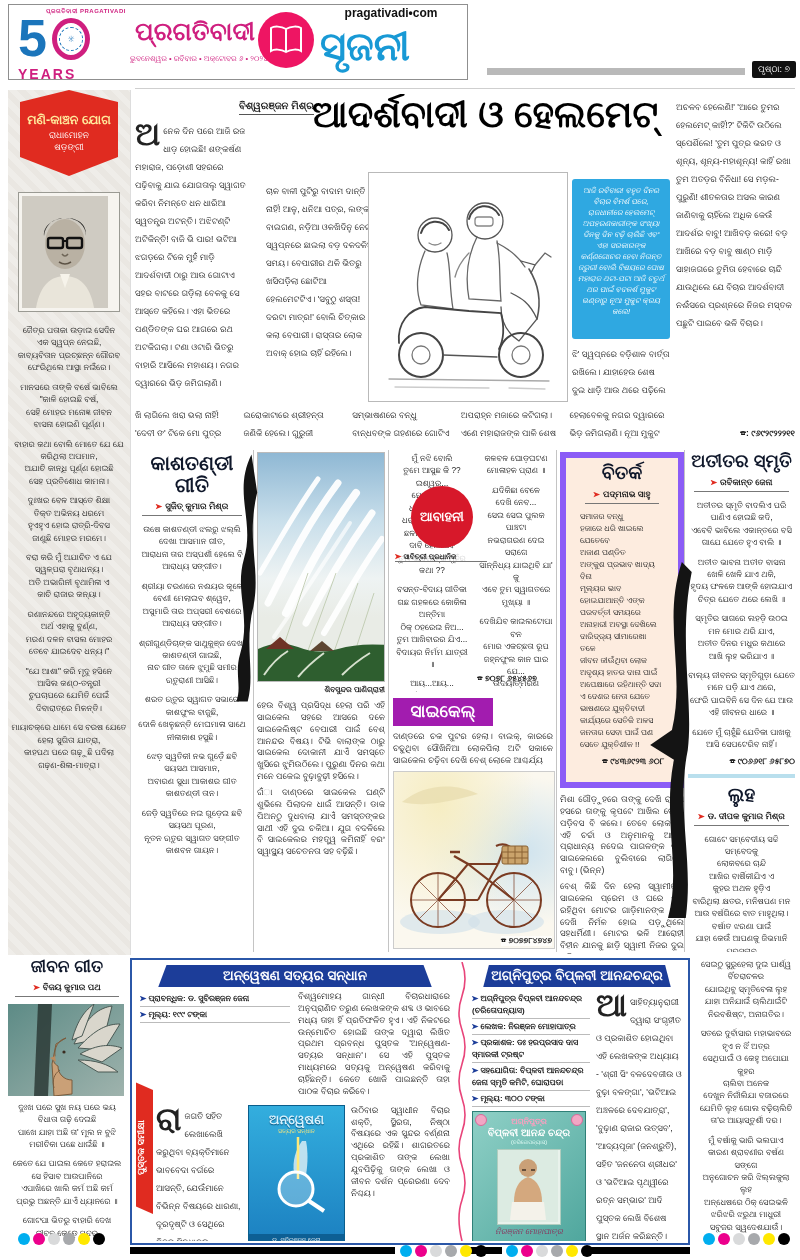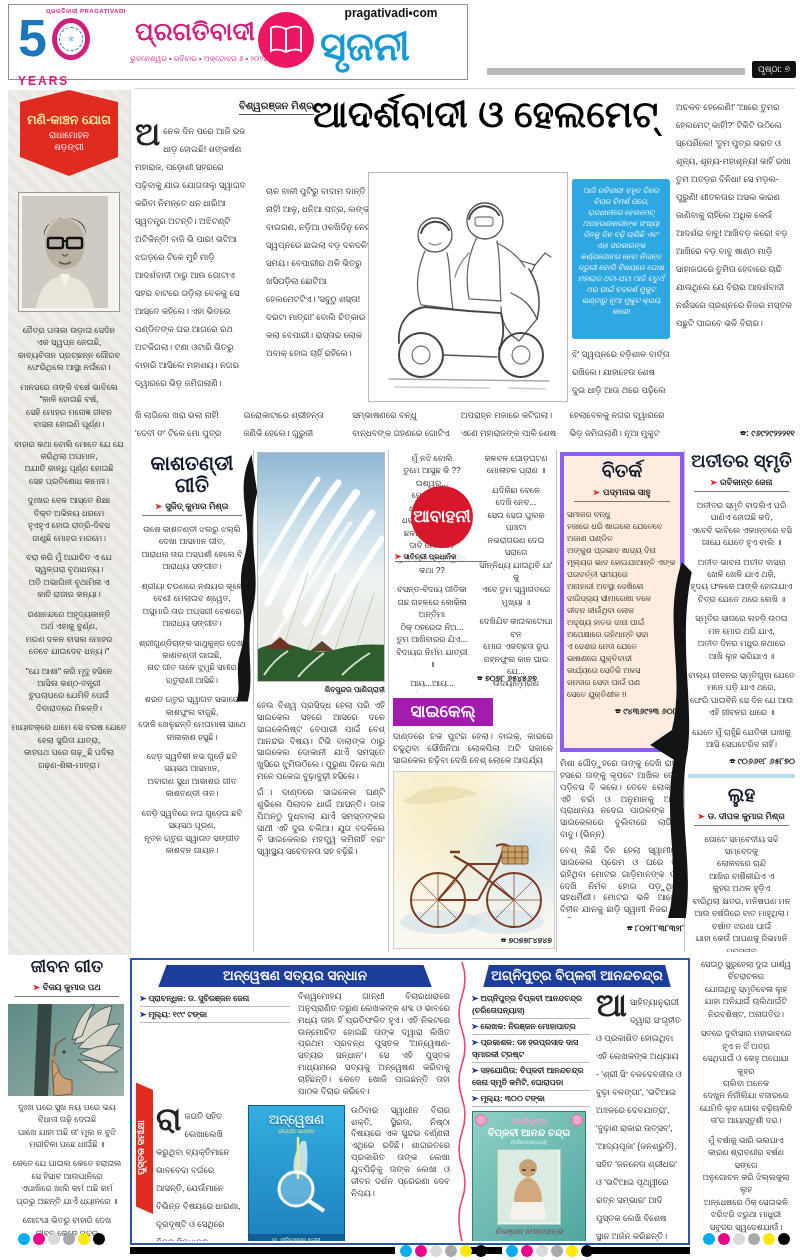--- a/index.html
+++ b/index.html
@@ -5,21 +5,21 @@
   html,body{margin:0;padding:0;background:#fff;}
   .page{position:relative;width:800px;height:1260px;background:#fff;overflow:hidden;
         font-family:"Liberation Sans",sans-serif;color:#1a1a1a;}
   
   .mast-frame{position:absolute;left:8px;top:4px;width:458px;height:74px;border:1.5px solid #8f8f8f;}
   .logo50{position:absolute;left:16px;top:8px;width:110px;height:70px;}
   .logo50 .mini{position:absolute;left:30px;top:0;font-size:6px;font-weight:bold;color:#cf1f7f;letter-spacing:.5px;}
   .logo50 .five{position:absolute;left:2px;top:4px;font-size:52px;font-weight:bold;color:#1b75bb;line-height:1;}
   .logo50 .zero{position:absolute;left:36px;top:10px;width:38px;height:42px;border:5px solid #cf1f7f;border-radius:50%;box-sizing:border-box;display:flex;align-items:center;justify-content:center;}
   .logo50 .zero .emb{width:22px;height:22px;border:1.5px dashed #1b75bb;border-radius:50%;display:flex;align-items:center;justify-content:center;font-size:9px;color:#1b75bb;}
-  .logo50 .years{position:absolute;left:2px;top:58px;font-size:12px;font-weight:bold;color:#cf1f7f;letter-spacing:2px;margin-top:8px;}
+  .logo50 .years{position:absolute;left:2px;top:58px;font-size:14px;font-weight:bold;color:#cf1f7f;letter-spacing:2px;}
   .mast-center{position:absolute;left:130px;top:18px;width:130px;text-align:center;}
   .mast-title{font-size:25px;font-weight:bold;color:#cf1f7f;line-height:1.1;}
   .mast-date{font-size:7.5px;color:#cf1f7f;margin-top:8px;white-space:nowrap;}
   .book-circle{position:absolute;left:258px;top:12px;width:56px;height:56px;border-radius:50%;background:#ee1563;display:flex;align-items:center;justify-content:center;}
   .srujani{position:absolute;left:320px;top:26px;font-size:40px;font-weight:bold;color:#1899d5;line-height:1;}
   .site{position:absolute;left:322px;top:6px;width:138px;text-align:center;font-size:12px;font-weight:bold;color:#111;}
   .gray-bar{position:absolute;left:487px;top:68px;width:258px;height:7px;background:#b9b9b9;}
   .pageno{position:absolute;right:4px;top:61px;background:#111;color:#fff;font-size:9px;padding:3px 6px;border-radius:2px;}
   .top-rule{position:absolute;left:135px;top:88px;width:660px;height:1px;background:#cfcfcf;}
   
@@ -61,33 +61,33 @@
   .swoosh1{position:absolute;left:88px;top:0px;width:38px;height:256px;z-index:2;}
   .colB{position:absolute;left:122px;top:2px;width:128px;height:500px;overflow:hidden;}
   .kash-photo{width:128px;height:230px;position:relative;overflow:hidden;border:1px solid #bbb;box-sizing:border-box;
         background:linear-gradient(180deg,#8fb8d4 0%,#c9dfeb 30%,#eef3f3 55%,#e9ece6 72%);}
   .photo-credit{font-size:7.6px;font-weight:bold;text-align:right;margin:3px 0 5px;}
   .colC{position:absolute;left:258px;top:2px;width:162px;height:500px;}
   .abahani-wrap{position:relative;height:240px;overflow:hidden;}
   .ab-left{position:absolute;left:0;top:0;width:78px;}
   .ab-right{position:absolute;left:84px;top:0;width:78px;}
   .ab-circle{position:absolute;left:18px;top:34px;width:62px;height:62px;border-radius:50%;background:#d7182a;
-        color:#fff;font-weight:bold;font-size:17px;display:flex;align-items:center;justify-content:center;z-index:3;}
+        color:#fff;font-weight:bold;font-size:13px;display:flex;align-items:center;justify-content:center;z-index:3;}
   .ab-byline{position:absolute;left:2px;top:100px;width:92px;z-index:3;background:rgba(255,255,255,.8);
         display:flex;gap:2px;align-items:center;font-size:7.2px;font-weight:bold;border-bottom:1px solid #777;}
   .ab-phone{position:absolute;left:84px;top:222px;width:78px;font-size:8px;font-weight:bold;}
   .cycle-banner{margin-top:6px;width:96px;background:#a21caf;color:#fff;font-weight:bold;font-size:17px;
         text-align:center;padding:4px 2px;}
   .cycle-lead{margin-top:5px;}
   .bike{position:relative;margin-top:4px;width:160px;height:176px;border:1px solid #ccc;overflow:hidden;
         background:radial-gradient(ellipse at 28% 18%,#f6edc2,rgba(246,237,194,0) 60%),
                    radial-gradient(ellipse at 80% 45%,#cfe3ee,rgba(207,227,238,0) 55%),#fbf8ef;}
   .bike-phone{position:absolute;right:2px;bottom:2px;font-size:7.8px;font-weight:bold;background:rgba(255,255,255,.7);}
   .colD{position:absolute;left:425px;top:2px;width:124px;height:500px;}
-  .bitarka-box{border:4px solid #8b5cf6;background:#fdecdf;padding:5px 3px;box-sizing:border-box;height:300px;overflow:hidden;}
+  .bitarka-box{border:6px solid #8b5cf6;background:#fdecdf;padding:5px 14px;box-sizing:border-box;height:336px;overflow:hidden;}
   .bitarka-box .sec-title{font-size:19px;}
   .bitarka-box .pline{text-align:left;font-size:8px;}
   .colD-story{margin-top:6px;height:160px;overflow:hidden;}
   .swoosh2{position:absolute;left:506px;top:112px;width:52px;height:356px;z-index:2;}
   .colE{position:absolute;left:553px;top:2px;width:107px;height:500px;overflow:hidden;}
   .colE .sec-title{font-size:18px;}
   .cyan-rule{height:4px;background:#b9dfed;margin:7px 0;}
   
   .bottom{position:absolute;left:0;top:958px;width:800px;height:290px;}
   .bcol-left{position:absolute;left:8px;top:0;width:118px;height:282px;overflow:hidden;}

